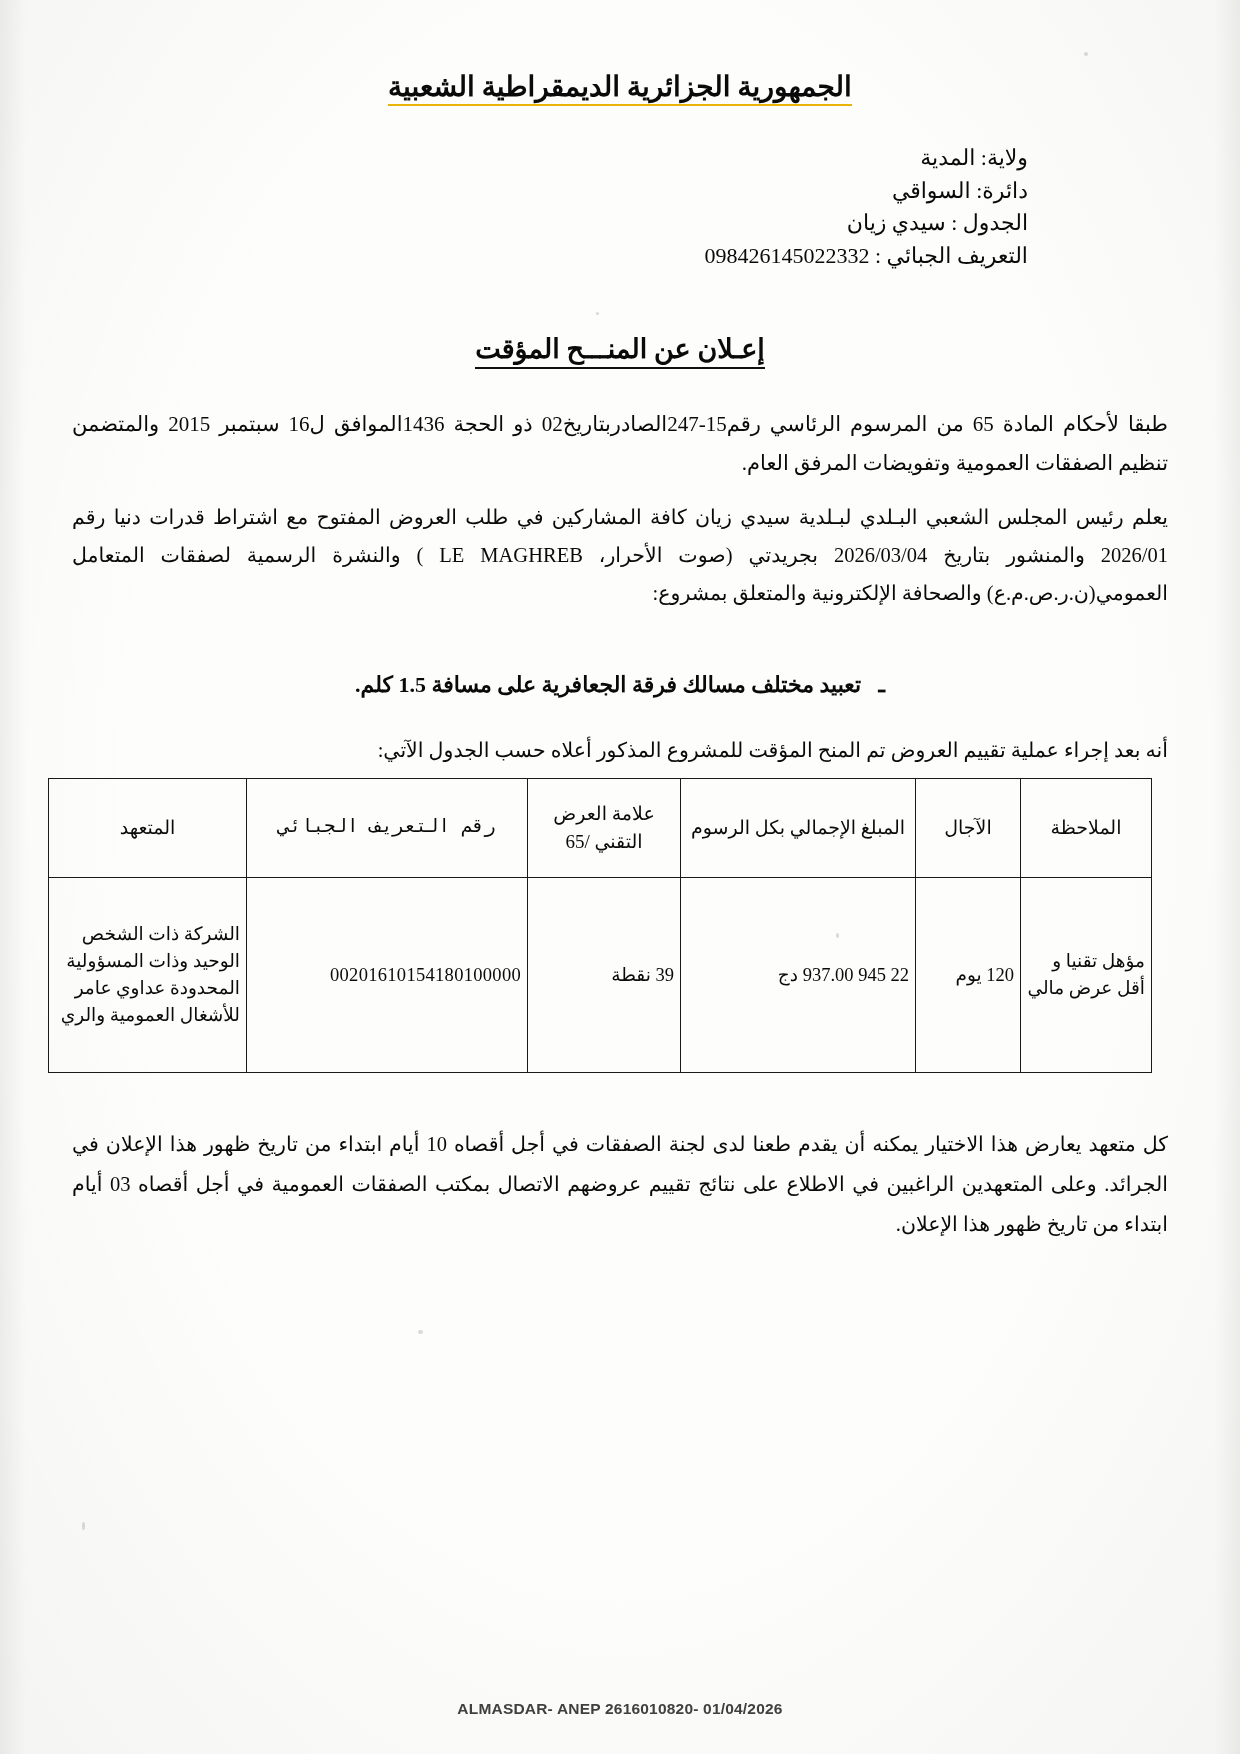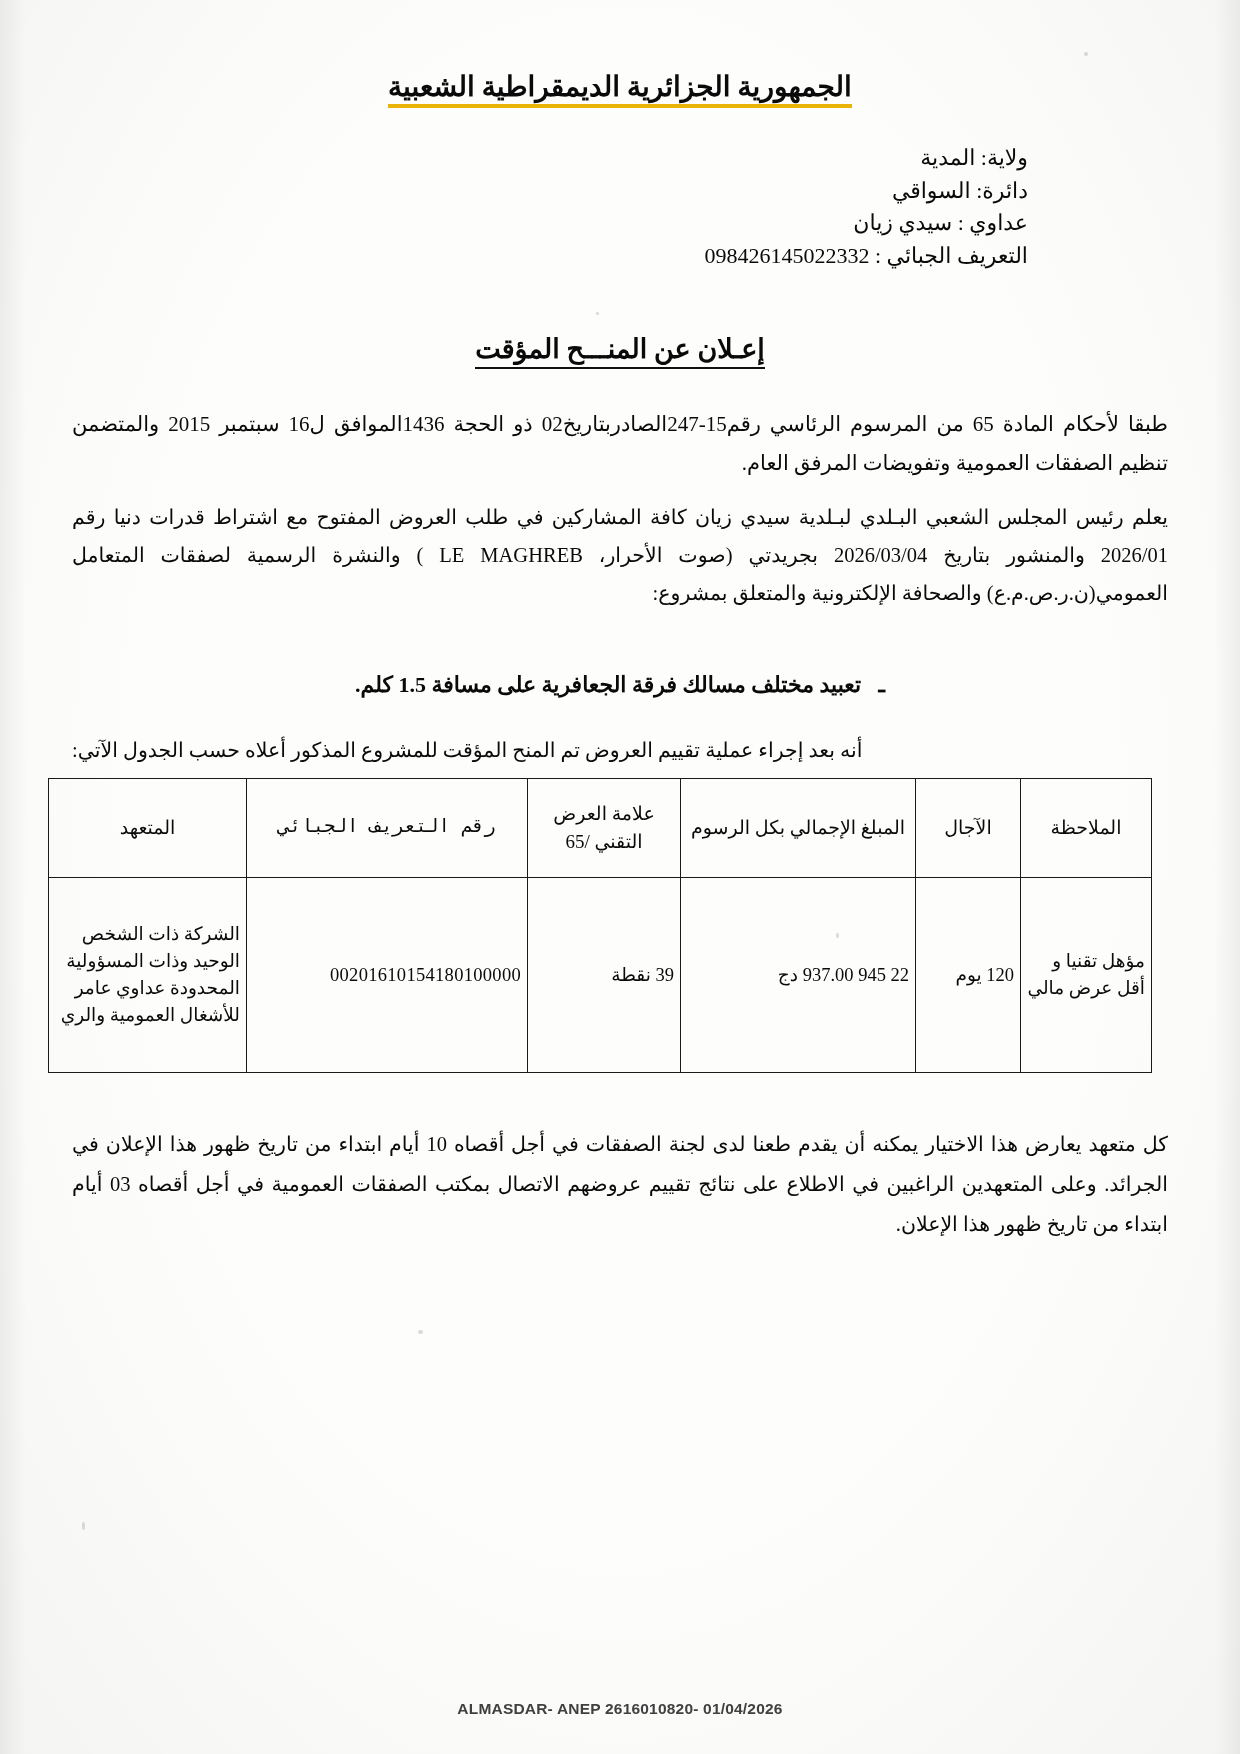--- a/index.html
+++ b/index.html
@@ -49,21 +49,21 @@
     position: absolute;
     top: 70px;
     right: 0;
     left: 0;
     text-align: center;
     font-size: 28px;
     font-weight: bold;
     letter-spacing: .5px;
   }
   .doc-title span {
-    border-bottom: 4px solid #eab308;
+    border-bottom: 2px solid #eab308;
     padding-bottom: 2px;
   }
 
   .admin-block {
     position: absolute;
     top: 142px;
     right: 212px;
     text-align: right;
     font-size: 22px;
     line-height: 1.48;
@@ -124,21 +124,21 @@
     display: inline-block;
     margin-left: 12px;
     font-weight: bold;
   }
 
   .table-intro {
     position: absolute;
     top: 738px;
     right: 72px;
     width: 1096px;
-    text-align: left;
+    text-align: right;
     font-size: 20.5px;
   }
 
   
   table.award {
     position: absolute;
     top: 778px;
     right: 88px;
     width: 985px;
     border-collapse: collapse;
@@ -229,21 +229,21 @@
 
 <div class="page">
 
   <div class="doc-title">
     <span>الجمهورية الجزائرية الديمقراطية الشعبية</span>
   </div>
 
   <div class="admin-block">
     <div>ولاية: المدية</div>
     <div>دائرة: السواقي</div>
-    <div>عداوي : سيدي زيان</div>
+    <div>الجدول : سيدي زيان</div>
     <div>
       <span>التعريف الجبائي :</span>
       <span class="ltr-num">098426145022332</span>
     </div>
   </div>
 
   <div class="announce-title">
     <span>إعـلان عن المنـــح المؤقت</span>
   </div>
 

